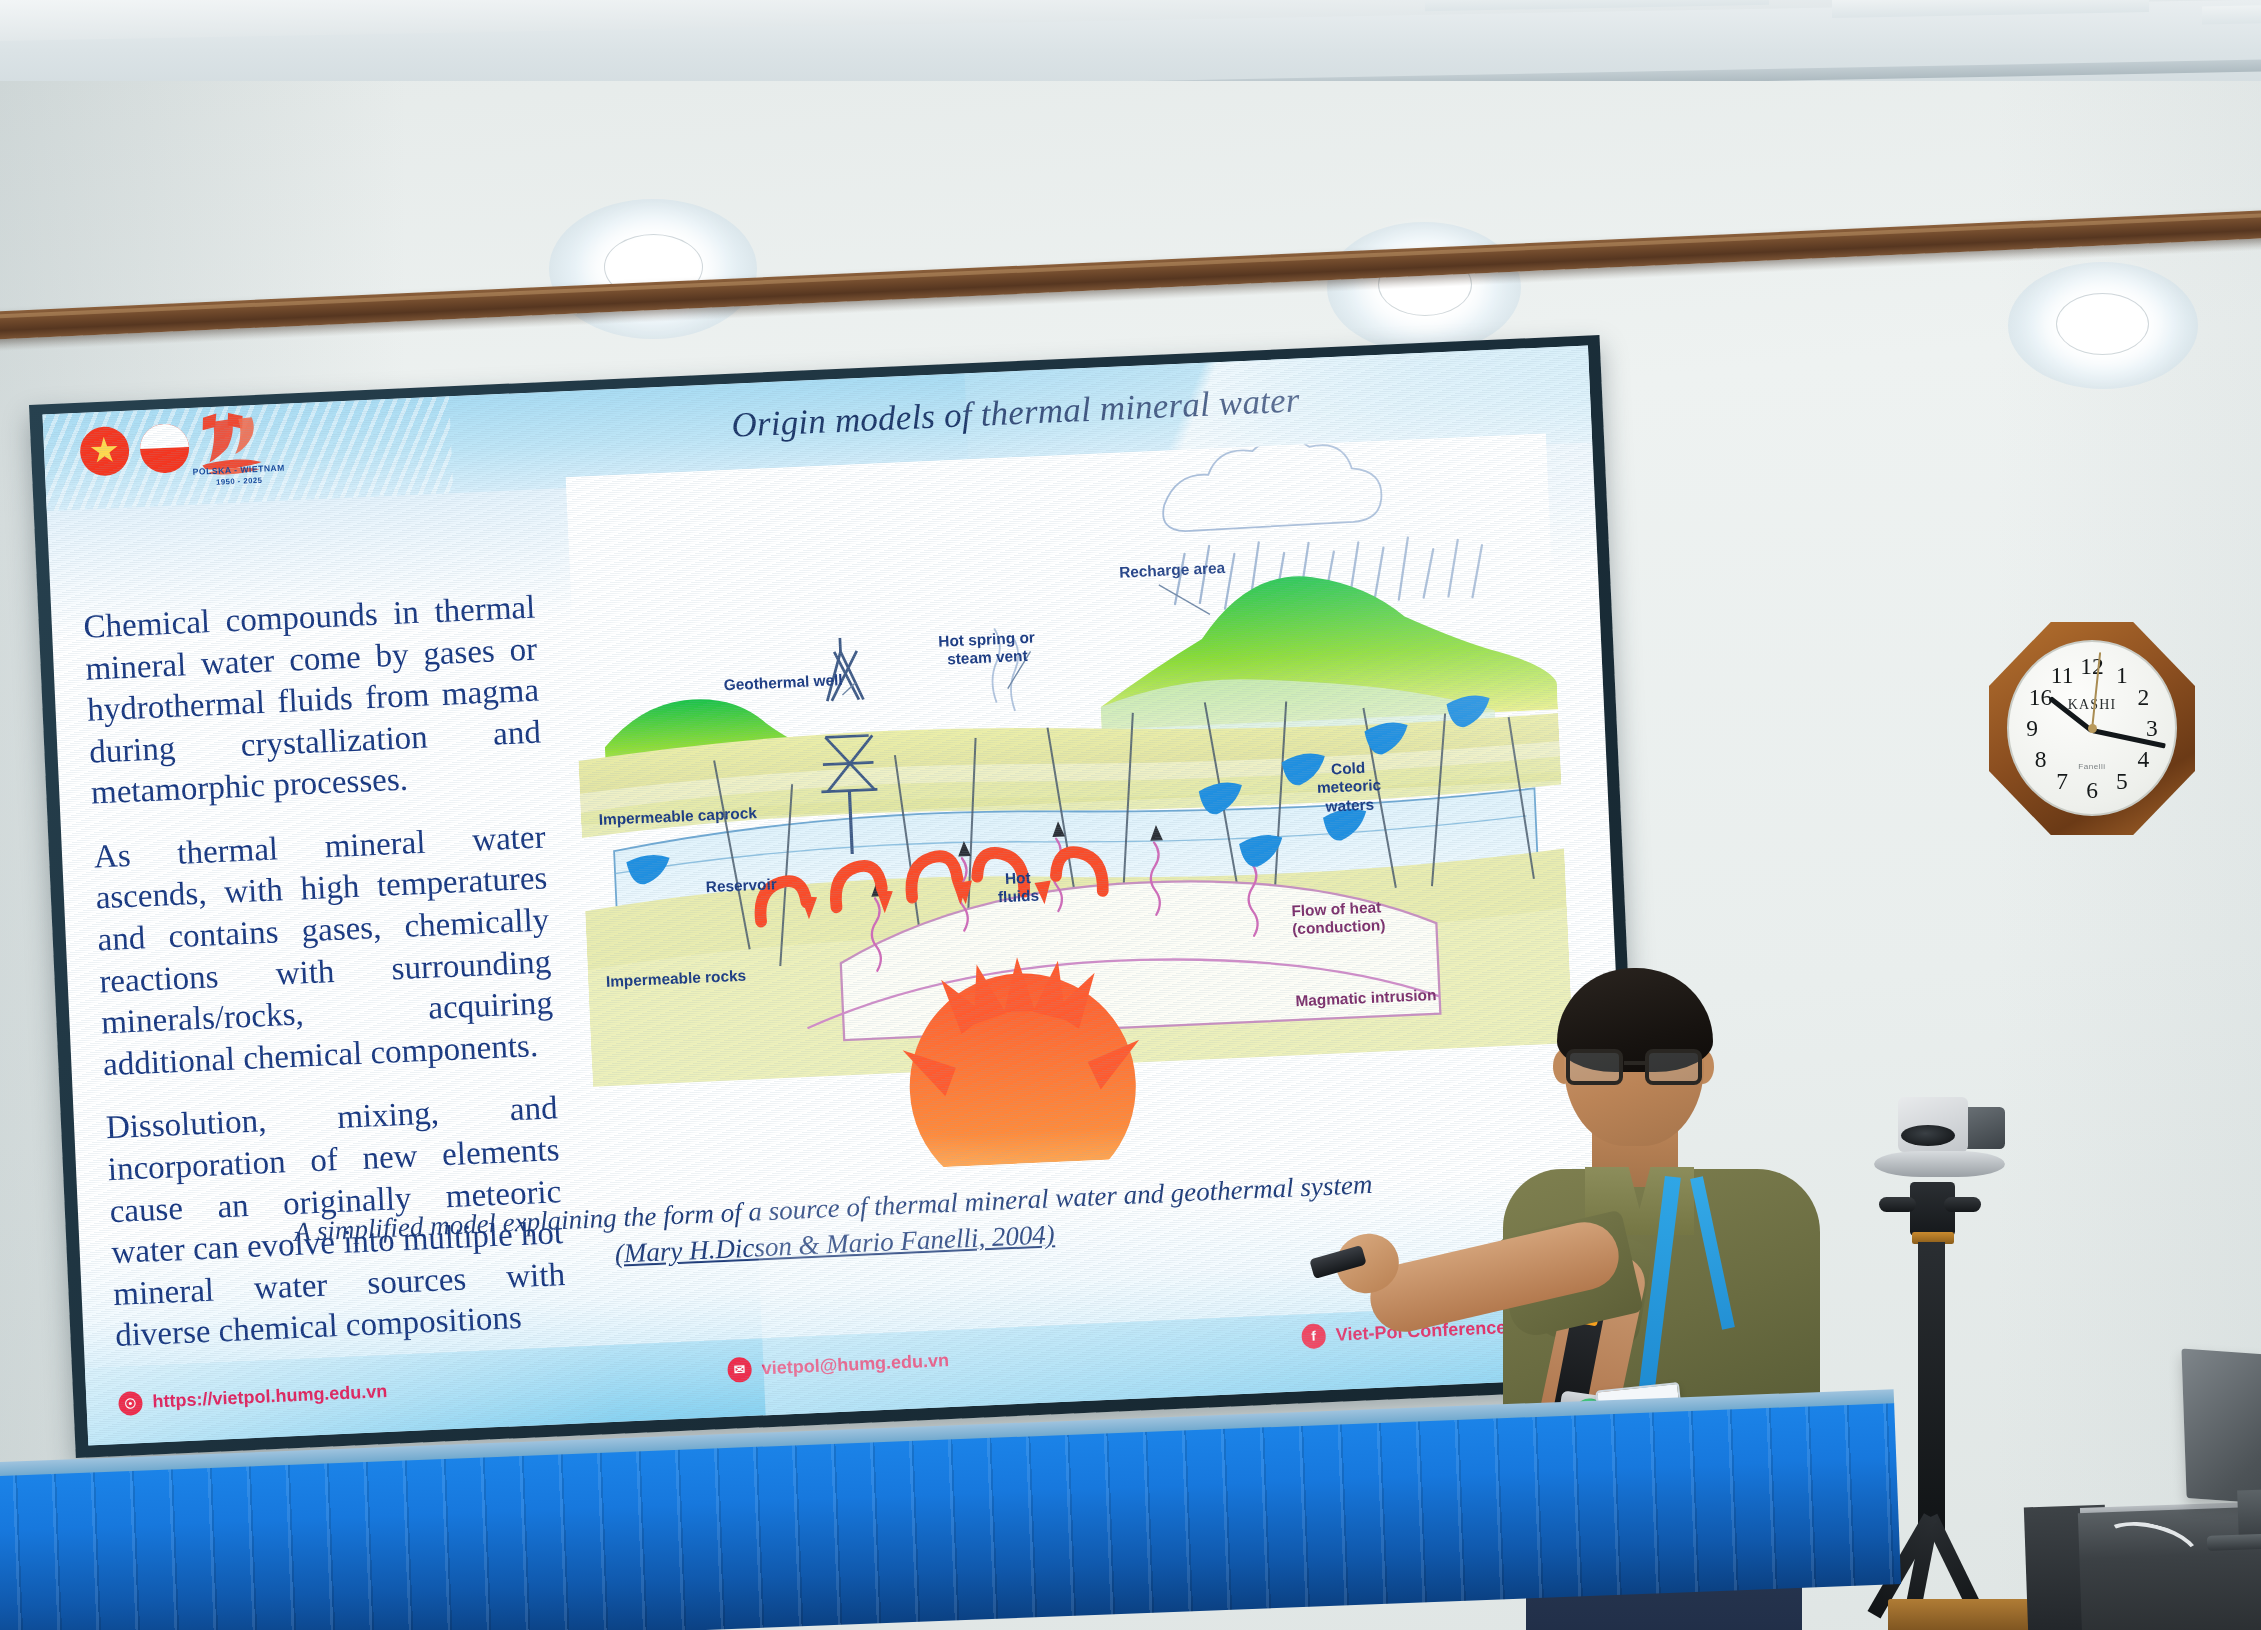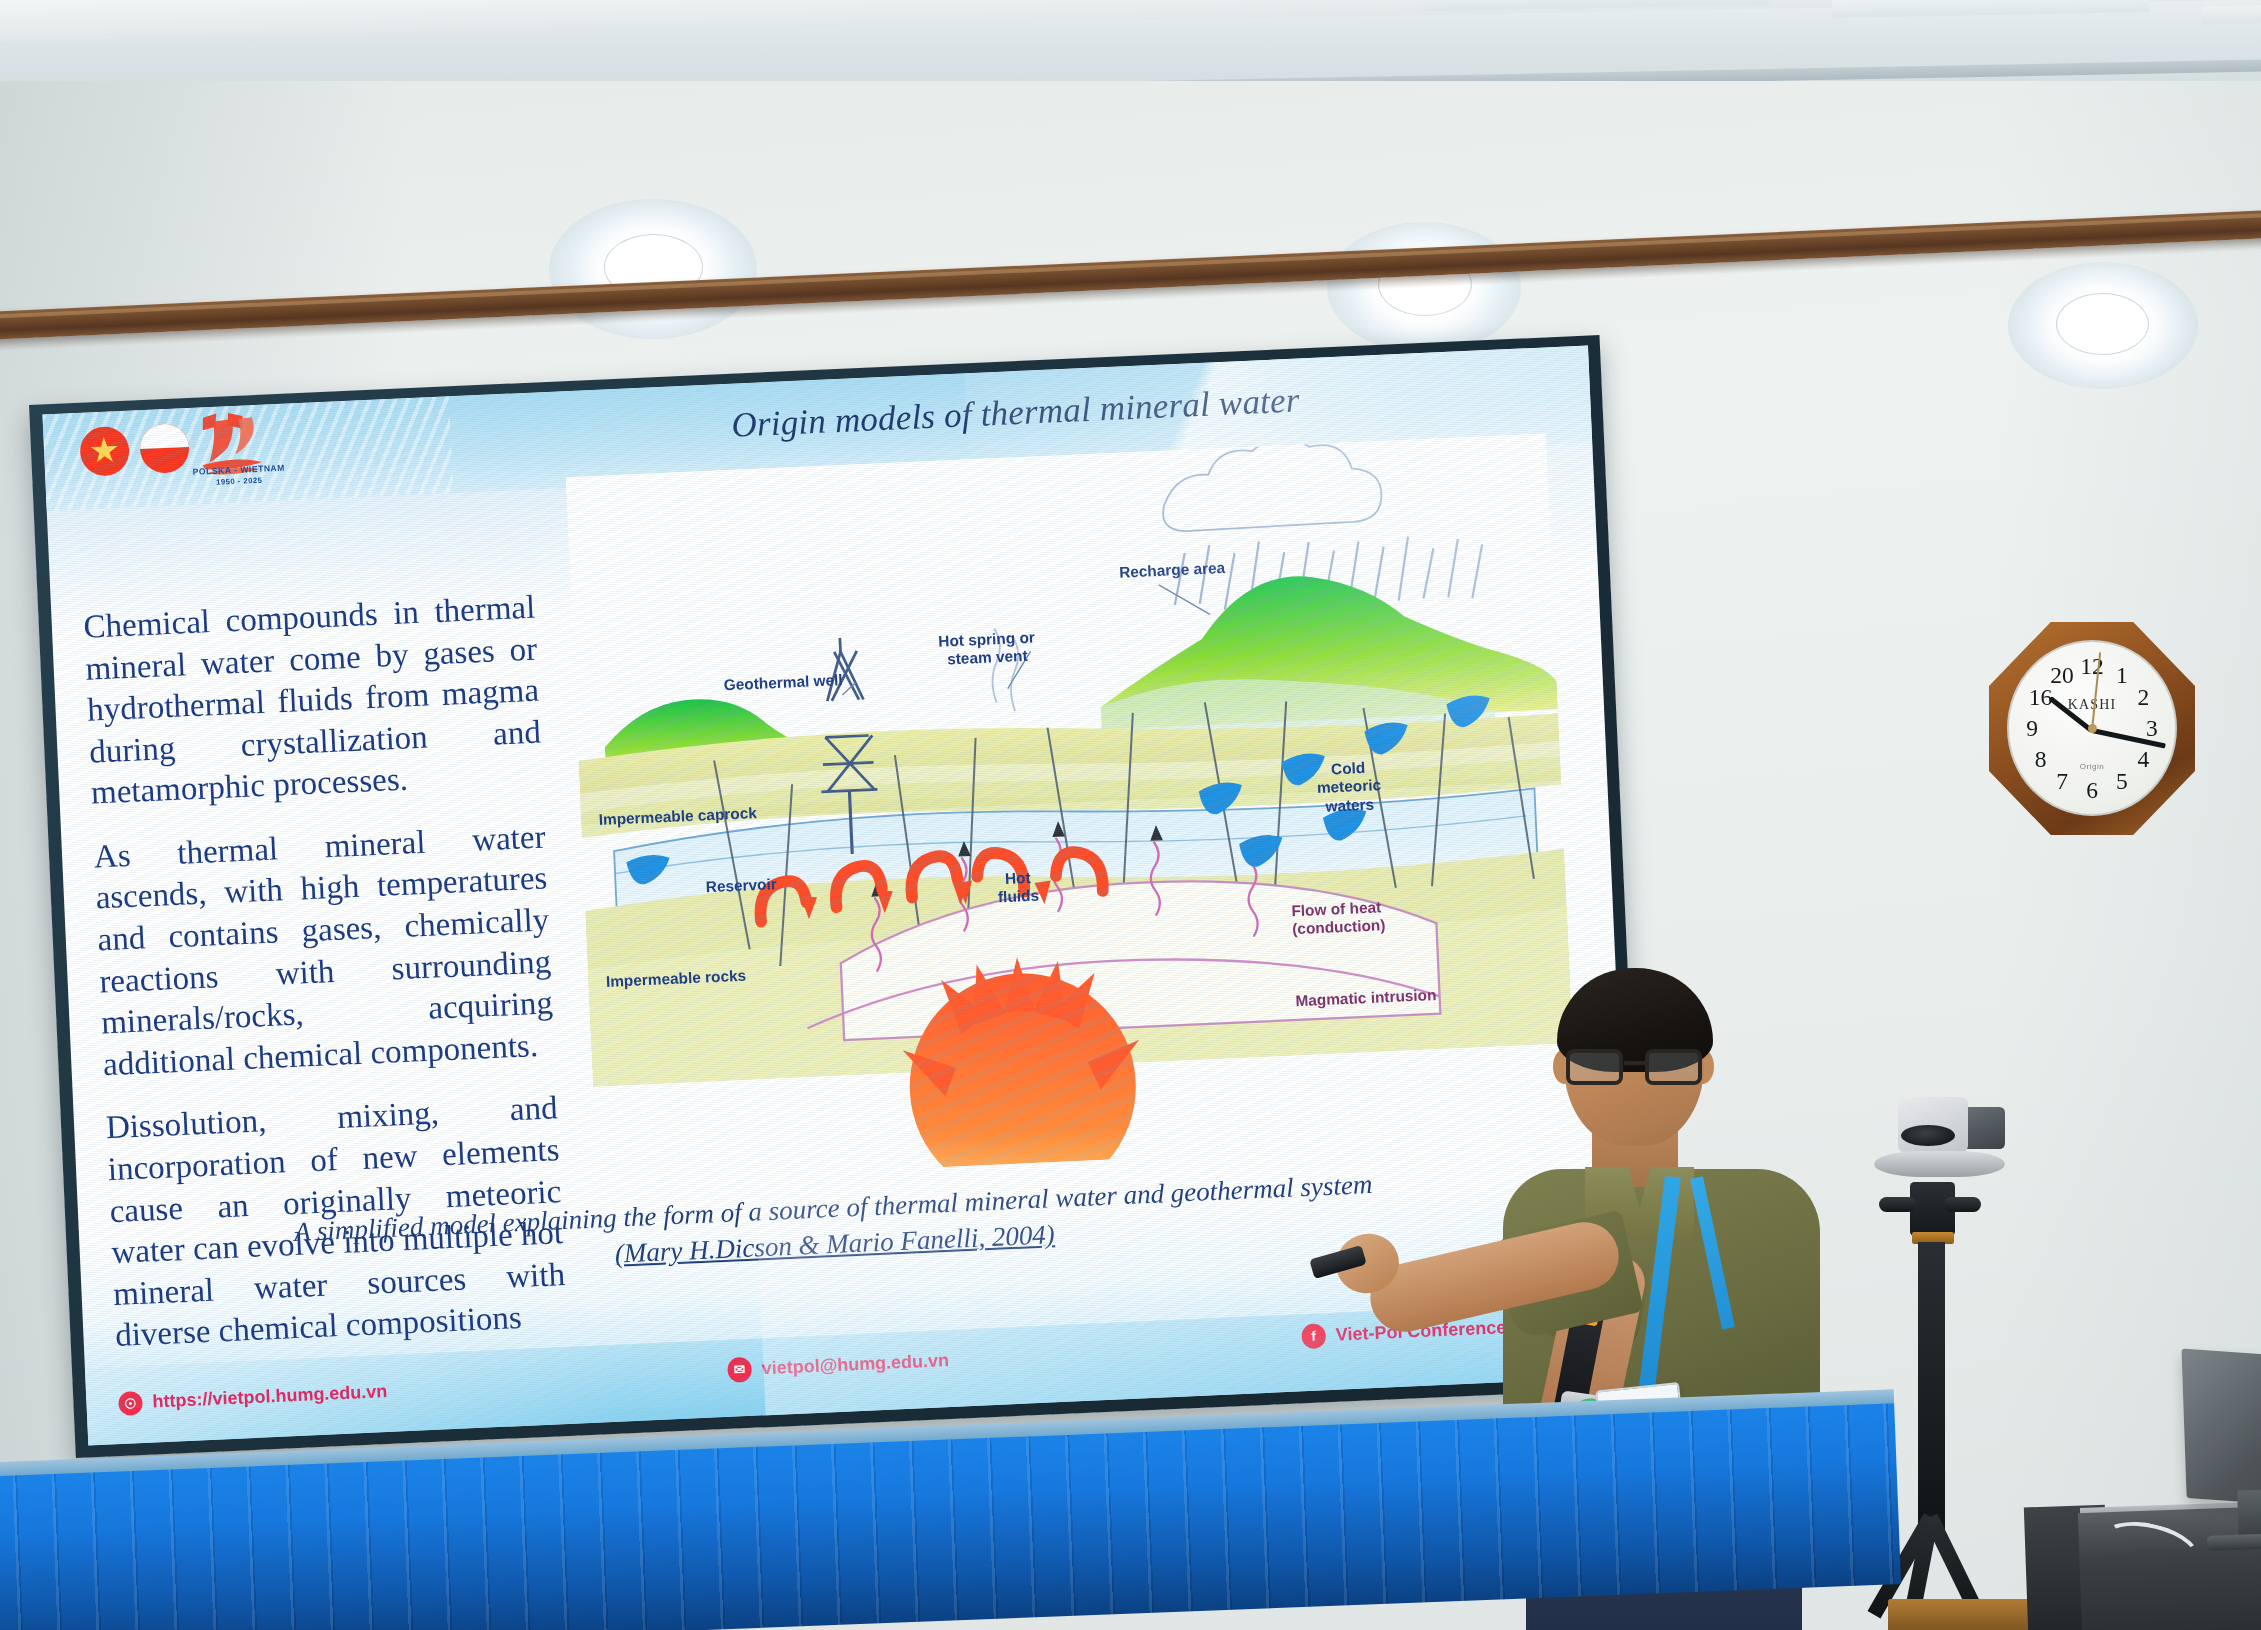--- a/index.html
+++ b/index.html
@@ -548,33 +548,33 @@
           <div class="scanlines"></div>
         </div>
       </div>
     </div>
   </div>
 
   <div class="clock">
     <div class="clock-frame"></div>
     <div class="clock-face">
       <div class="clock-brand">KASHI</div>
-      <div class="clock-quartz">Origin</div>
+      <div class="clock-quartz">Fanelli</div>
       <div class="clock-num" style="left:50%;top:14%;">12</div>
       <div class="clock-num" style="left:68%;top:19%;">1</div>
       <div class="clock-num" style="left:81%;top:32%;">2</div>
       <div class="clock-num" style="left:86%;top:50%;">3</div>
       <div class="clock-num" style="left:81%;top:68%;">4</div>
       <div class="clock-num" style="left:68%;top:81%;">5</div>
       <div class="clock-num" style="left:50%;top:86%;">6</div>
       <div class="clock-num" style="left:32%;top:81%;">7</div>
       <div class="clock-num" style="left:19%;top:68%;">8</div>
       <div class="clock-num" style="left:14%;top:50%;">9</div>
       <div class="clock-num" style="left:19%;top:32%;">16</div>
-      <div class="clock-num" style="left:32%;top:19%;">20</div>
+      <div class="clock-num" style="left:32%;top:19%;">11</div>
       <div class="hand" style="width:53px;height:5.4px;transform:rotate(218deg);"></div>
       <div class="hand" style="width:75px;height:4.5px;transform:rotate(12deg);"></div>
       <div class="hand" style="width:77px;height:1.8px;background:#a98c52;transform:rotate(276deg);"></div>
       <div class="clock-pin"></div>
     </div>
   </div>
 
   <div class="person">
     <div class="p-body"></div>
     <div class="p-pants"></div>

